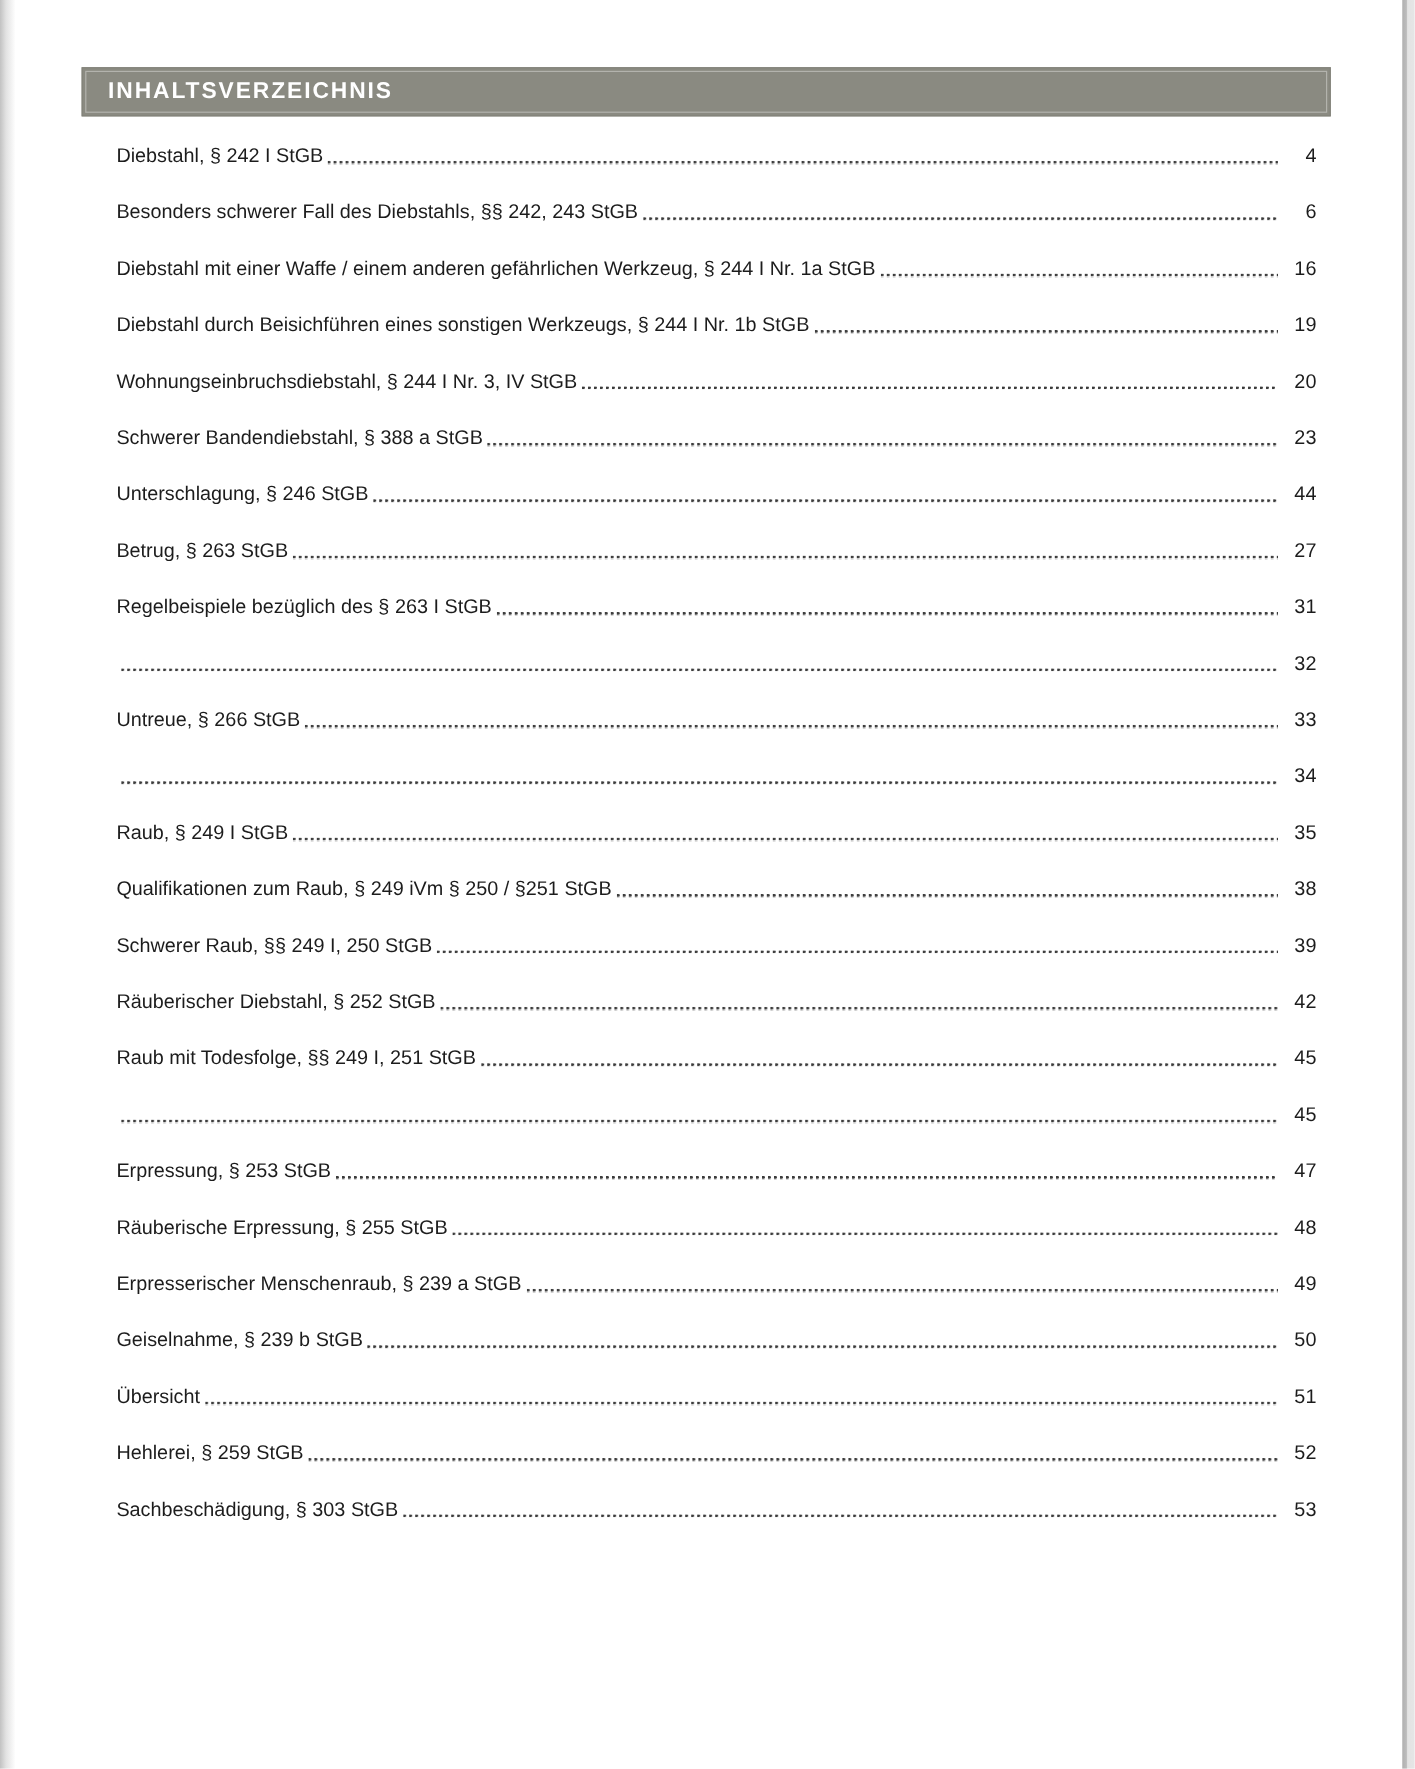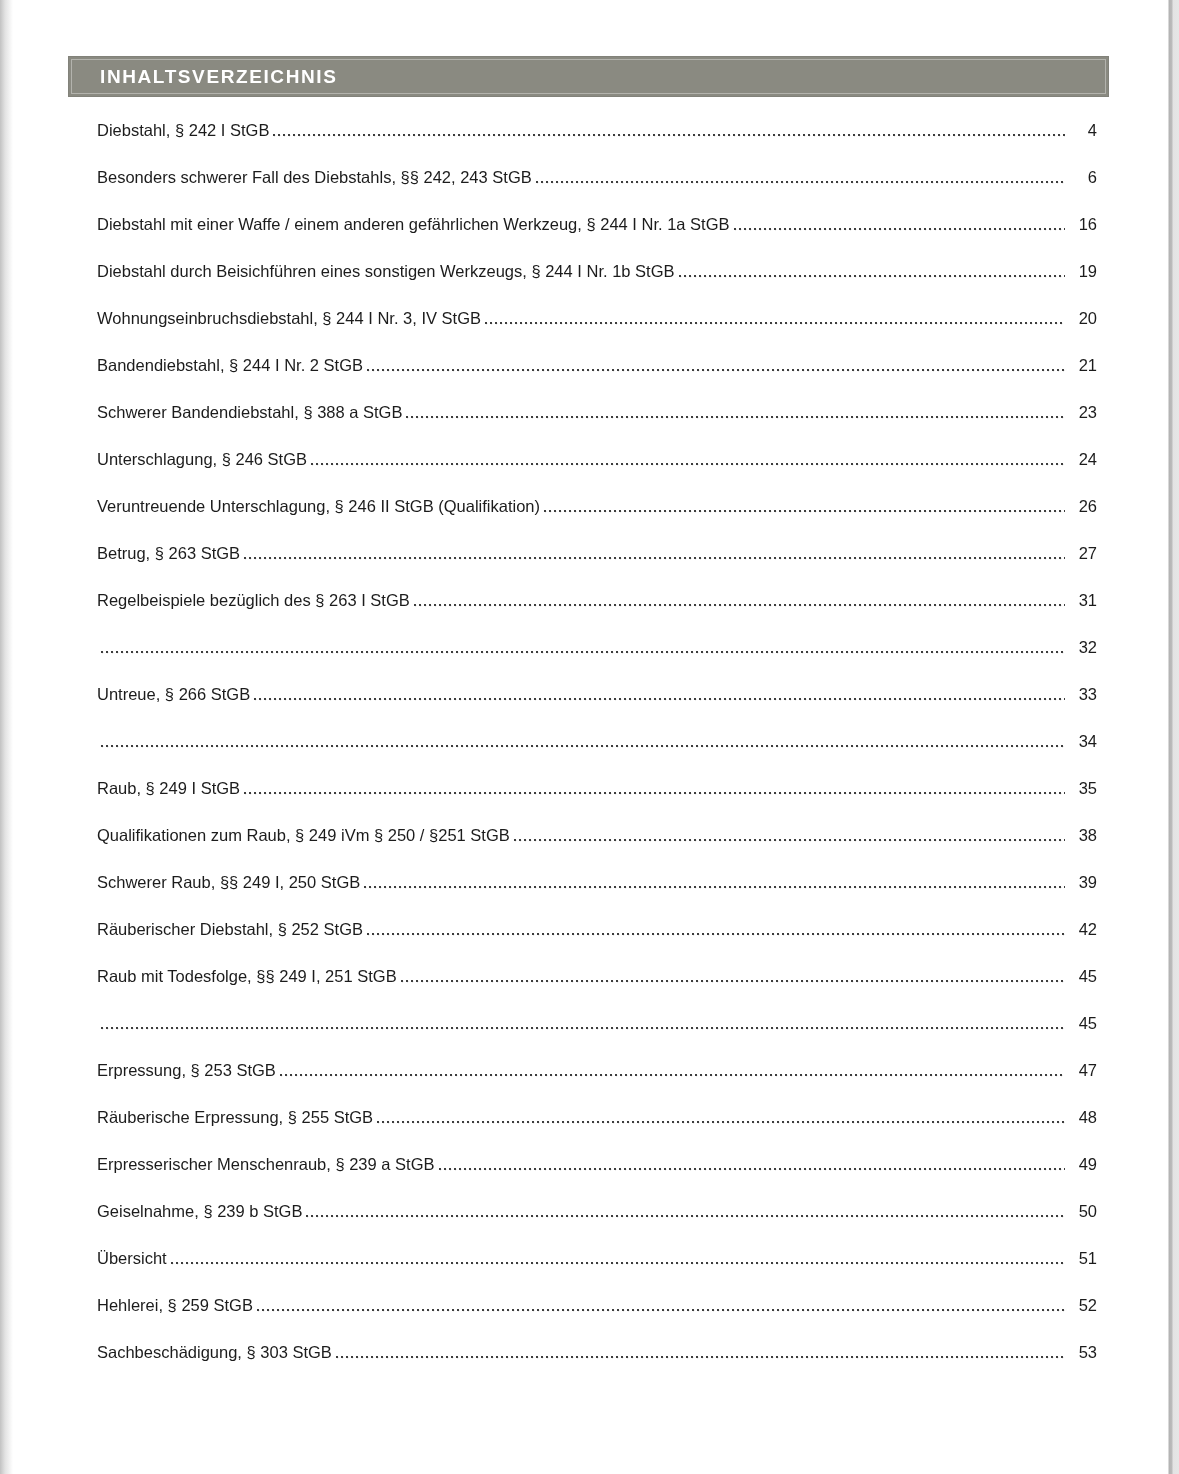--- a/index.html
+++ b/index.html
@@ -37,21 +37,21 @@
     box-sizing: border-box;
     background: #8a8a81;
     border: 1px solid #82827a;
     outline: 1px solid rgba(255,255,255,0.35);
     outline-offset: -4px;
     color: #ffffff;
     font-size: 19px;
     font-weight: bold;
     letter-spacing: 1.6px;
     line-height: 39px;
-    padding-left: 31px;
+    padding-left: 21px;
     overflow: hidden;
     white-space: nowrap;
   }
 
   
   .toc-list {
     position: absolute;
     left: 97px;
     top: 121px;
     width: 1000px;
@@ -121,43 +121,33 @@
     <span class="dot-leader"></span>
     <span class="toc-page">19</span>
   </div>
 
   <div class="toc-row">
     <span class="toc-label">Wohnungseinbruchsdiebstahl, § 244 I Nr. 3, IV StGB</span>
     <span class="dot-leader"></span>
     <span class="toc-page">20</span>
   </div>
 
-  <div class="toc-row">
-    <span class="toc-label">Bandendiebstahl, § 244 I Nr. 2 StGB</span>
-    <span class="dot-leader"></span>
-    <span class="toc-page">21</span>
-  </div>
 
   <div class="toc-row">
     <span class="toc-label">Schwerer Bandendiebstahl, § 388 a StGB</span>
     <span class="dot-leader"></span>
     <span class="toc-page">23</span>
   </div>
 
   <div class="toc-row">
     <span class="toc-label">Unterschlagung, § 246 StGB</span>
     <span class="dot-leader"></span>
-    <span class="toc-page">24</span>
-  </div>
-
-  <div class="toc-row">
-    <span class="toc-label">Veruntreuende Unterschlagung, § 246 II StGB (Qualifikation)</span>
-    <span class="dot-leader"></span>
-    <span class="toc-page">26</span>
-  </div>
+    <span class="toc-page">44</span>
+  </div>
+
 
   <div class="toc-row">
     <span class="toc-label">Betrug, § 263 StGB</span>
     <span class="dot-leader"></span>
     <span class="toc-page">27</span>
   </div>
 
   <div class="toc-row">
     <span class="toc-label">Regelbeispiele bezüglich des § 263 I StGB</span>
     <span class="dot-leader"></span>

